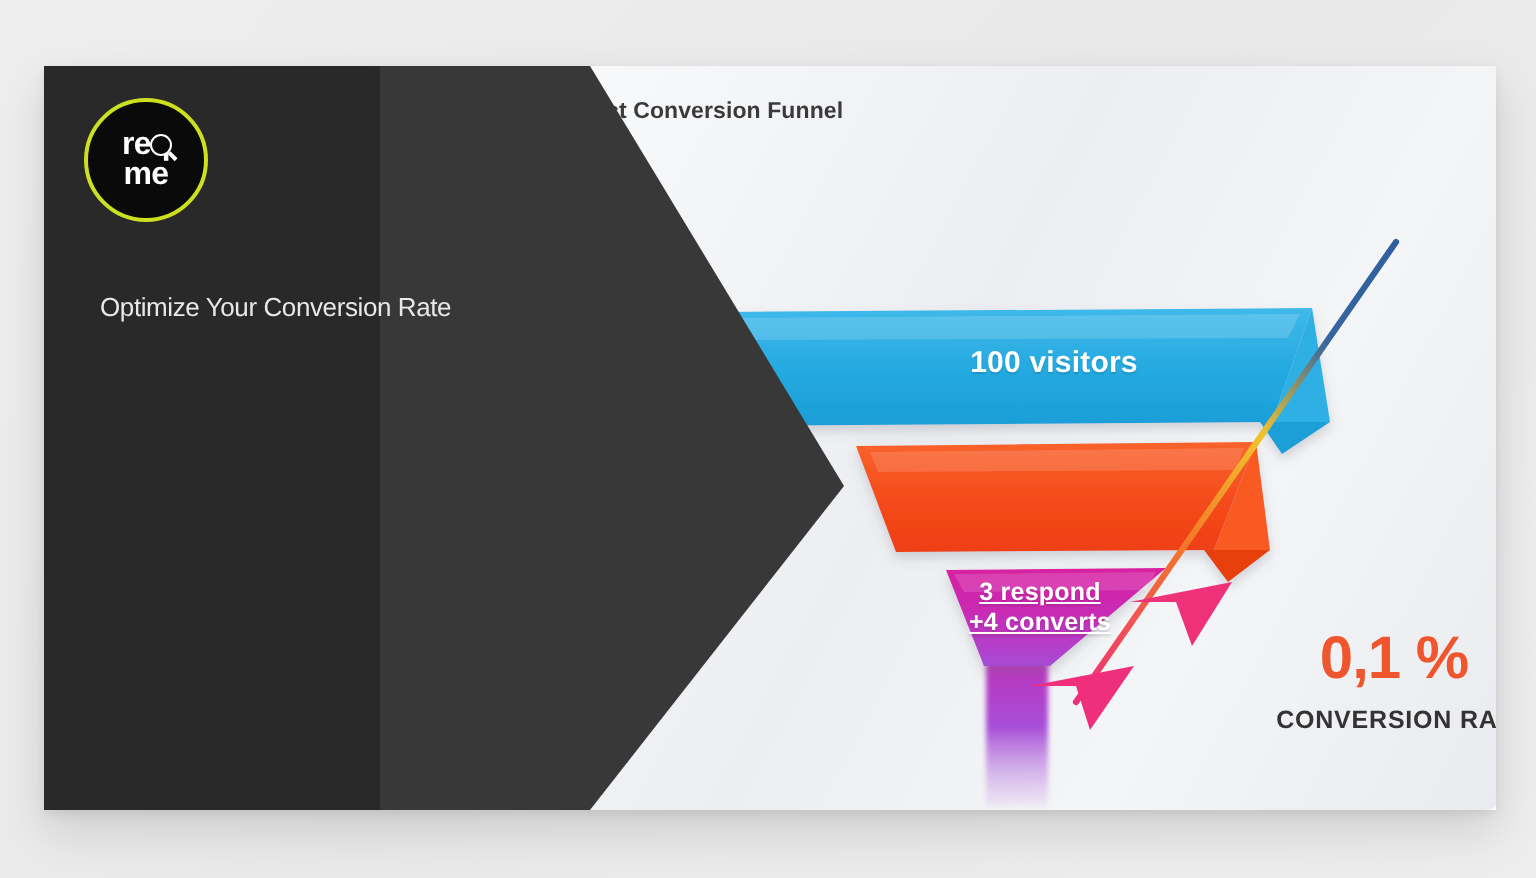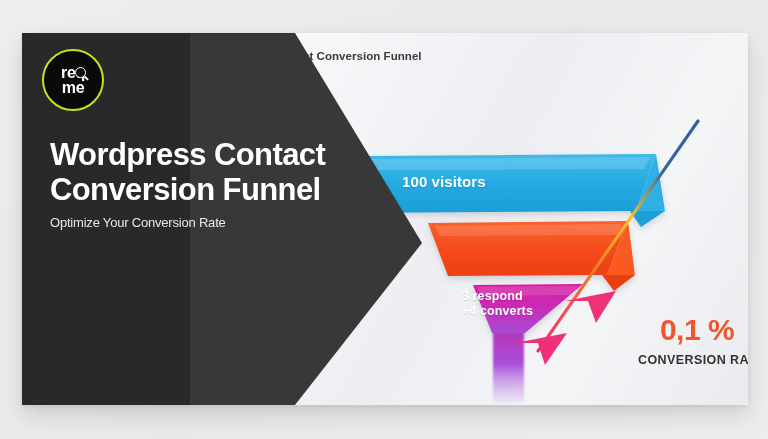--- a/index.html
+++ b/index.html
@@ -47,29 +47,29 @@
     position: absolute;
     left: 0; top: 0;
     width: 726px; height: 372px;
   }
   .funnel-wrap svg { display: block; }
 
   .stage-label {
     position: absolute;
     color: #ffffff;
     font-weight: bold;
-    text-align: left;
+    text-align: center;
     letter-spacing: 0.1px;
     line-height: 1.18;
     text-shadow: 0 1px 1px rgba(0,0,0,0.14);
     pointer-events: none;
   }
   #label-visitors { left: 380px; top: 140px; width: 250px; font-size: 15px; }
   #label-forms    { left: 392px; top: 196px; width: 212px; font-size: 13.5px; }
-  #label-respond  { left: 440px; top: 256px; width: 116px; font-size: 12.5px; }
+  #label-respond  { left: 440px; top: 256px; width: 116px; font-size: 12.5px; text-decoration: underline; }
 
   
   #dark-panel {
     position: absolute;
     left: 0; top: 0;
     width: 420px;
     height: 372px;
     background: #383838;
     -webkit-clip-path: polygon(0 0, 273px 0, 400px 210px, 273px 372px, 0 372px);
     clip-path: polygon(0 0, 273px 0, 400px 210px, 273px 372px, 0 372px);
@@ -295,24 +295,20 @@
 
     <div id="logo">
       <div class="logo-line">
         <span>req</span>
         <span id="logo-glass"></span>
       </div>
       <div class="logo-line">me</div>
     </div>
 
     <div id="headline">
-      <h1>
-        <span>Wordpress Contact</span><br>
-        <span>Conversion Funnel</span>
-      </h1>
       <p>Optimize Your Conversion Rate</p>
     </div>
 
     <div id="rate-block">
       <div id="rate-value">0,1 %</div>
       <div id="rate-caption">CONVERSION RAT</div>
     </div>
 
     <svg id="sparkle" viewBox="0 0 44 44">
       <path d="M22 1 C24 16 28 20 43 22 C28 24 24 28 22 43 C20 28 16 24 1 22 C16 20 20 16 22 1 Z" fill="#ffffff" opacity="0.92"></path>

